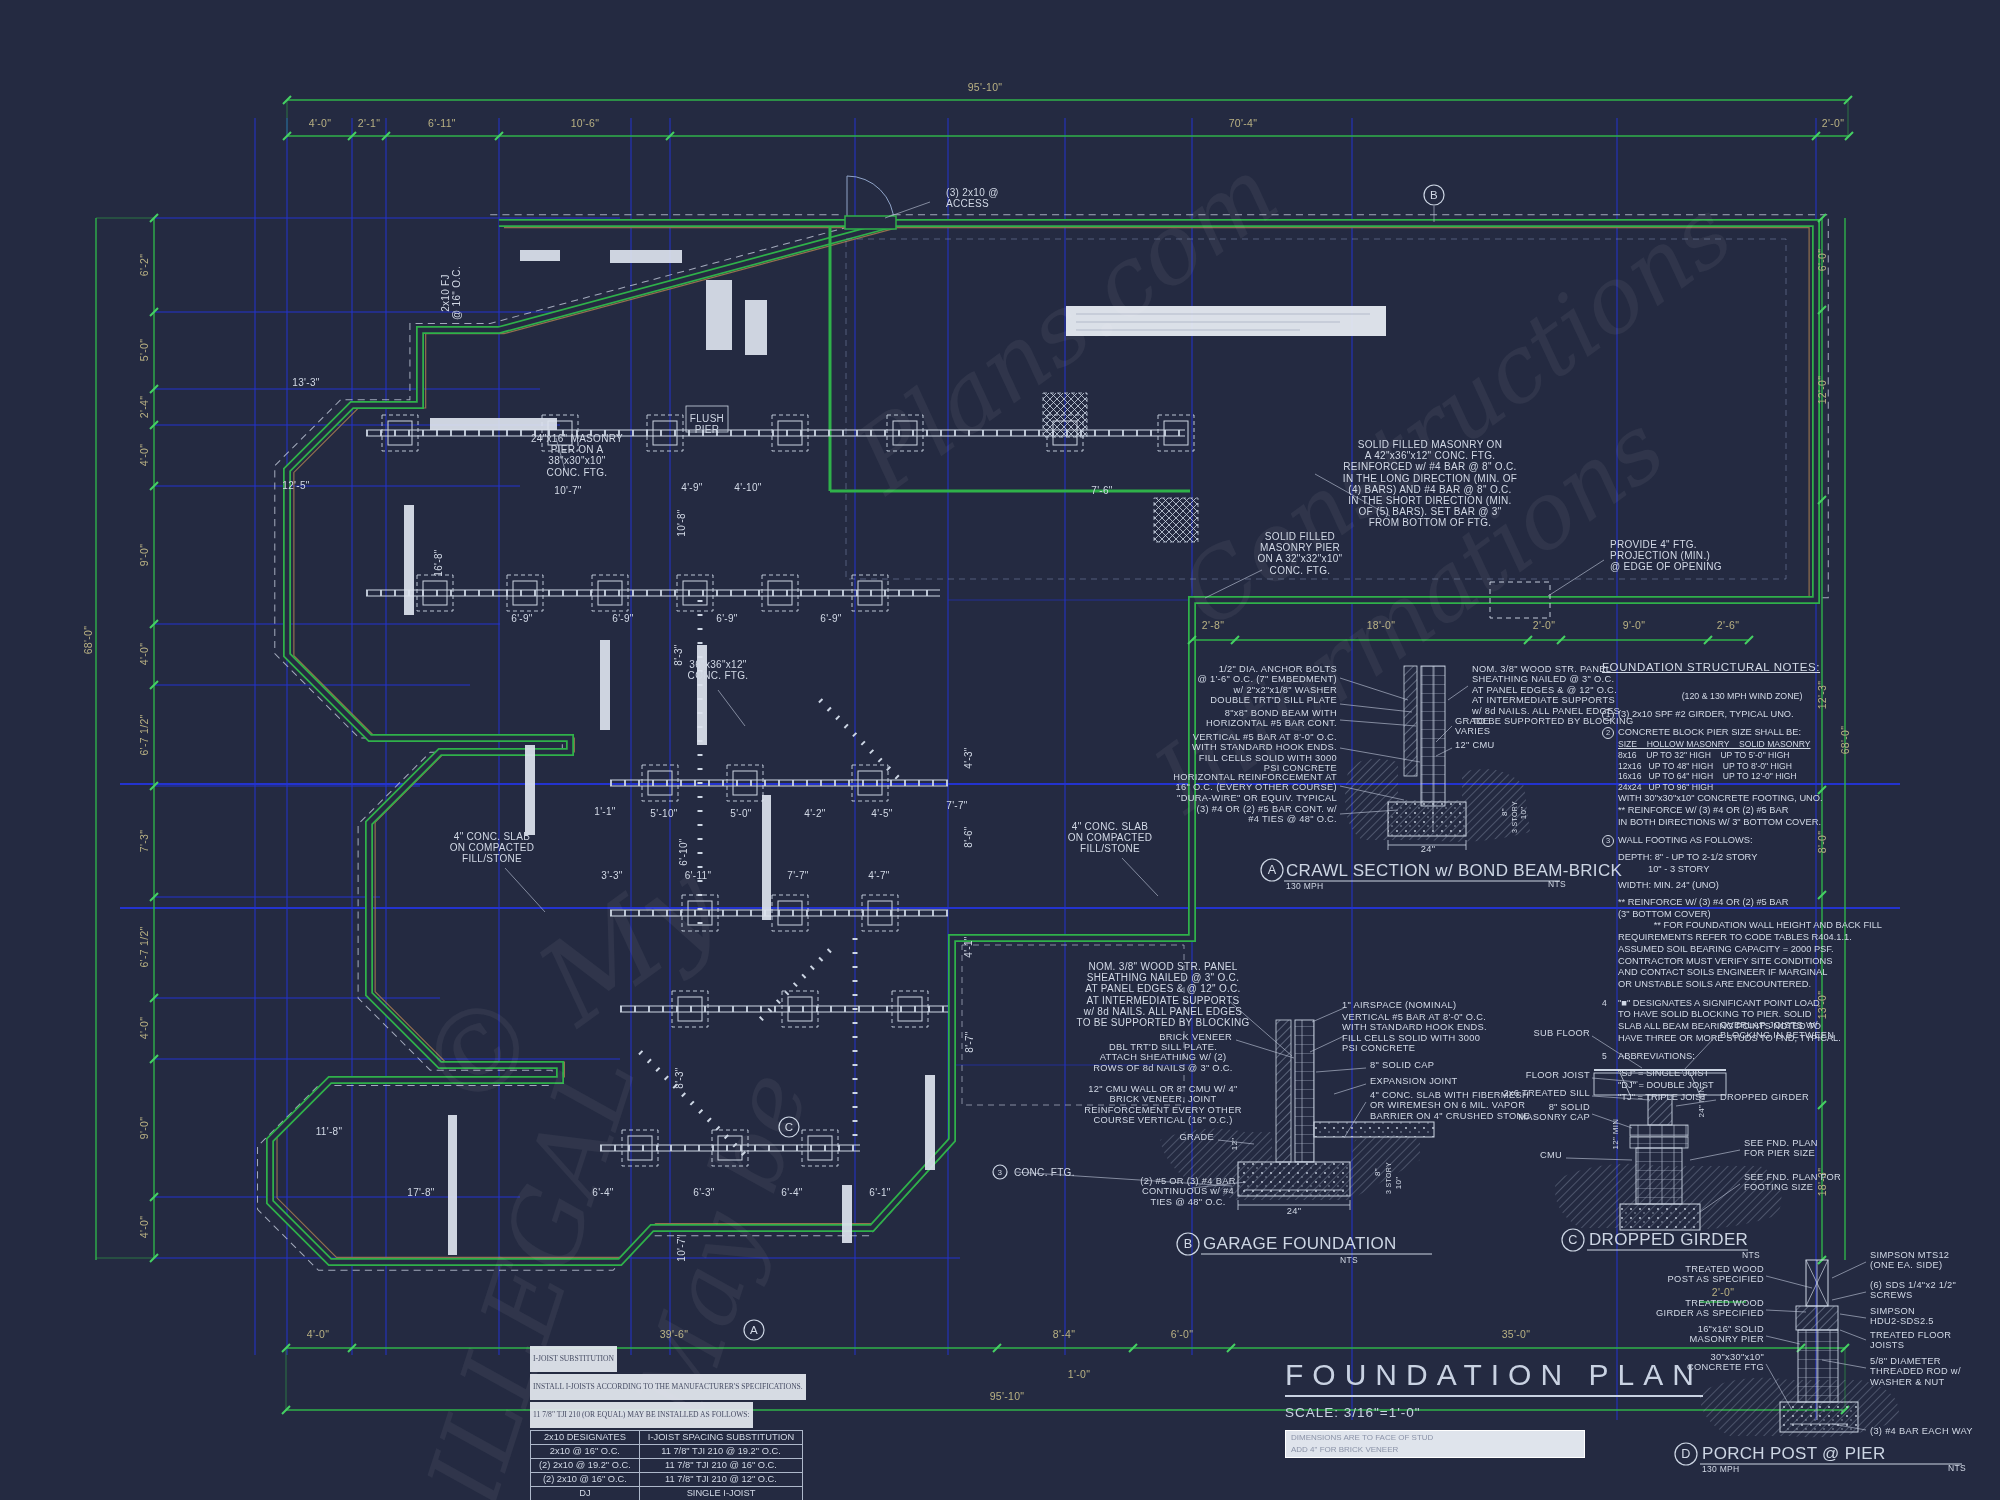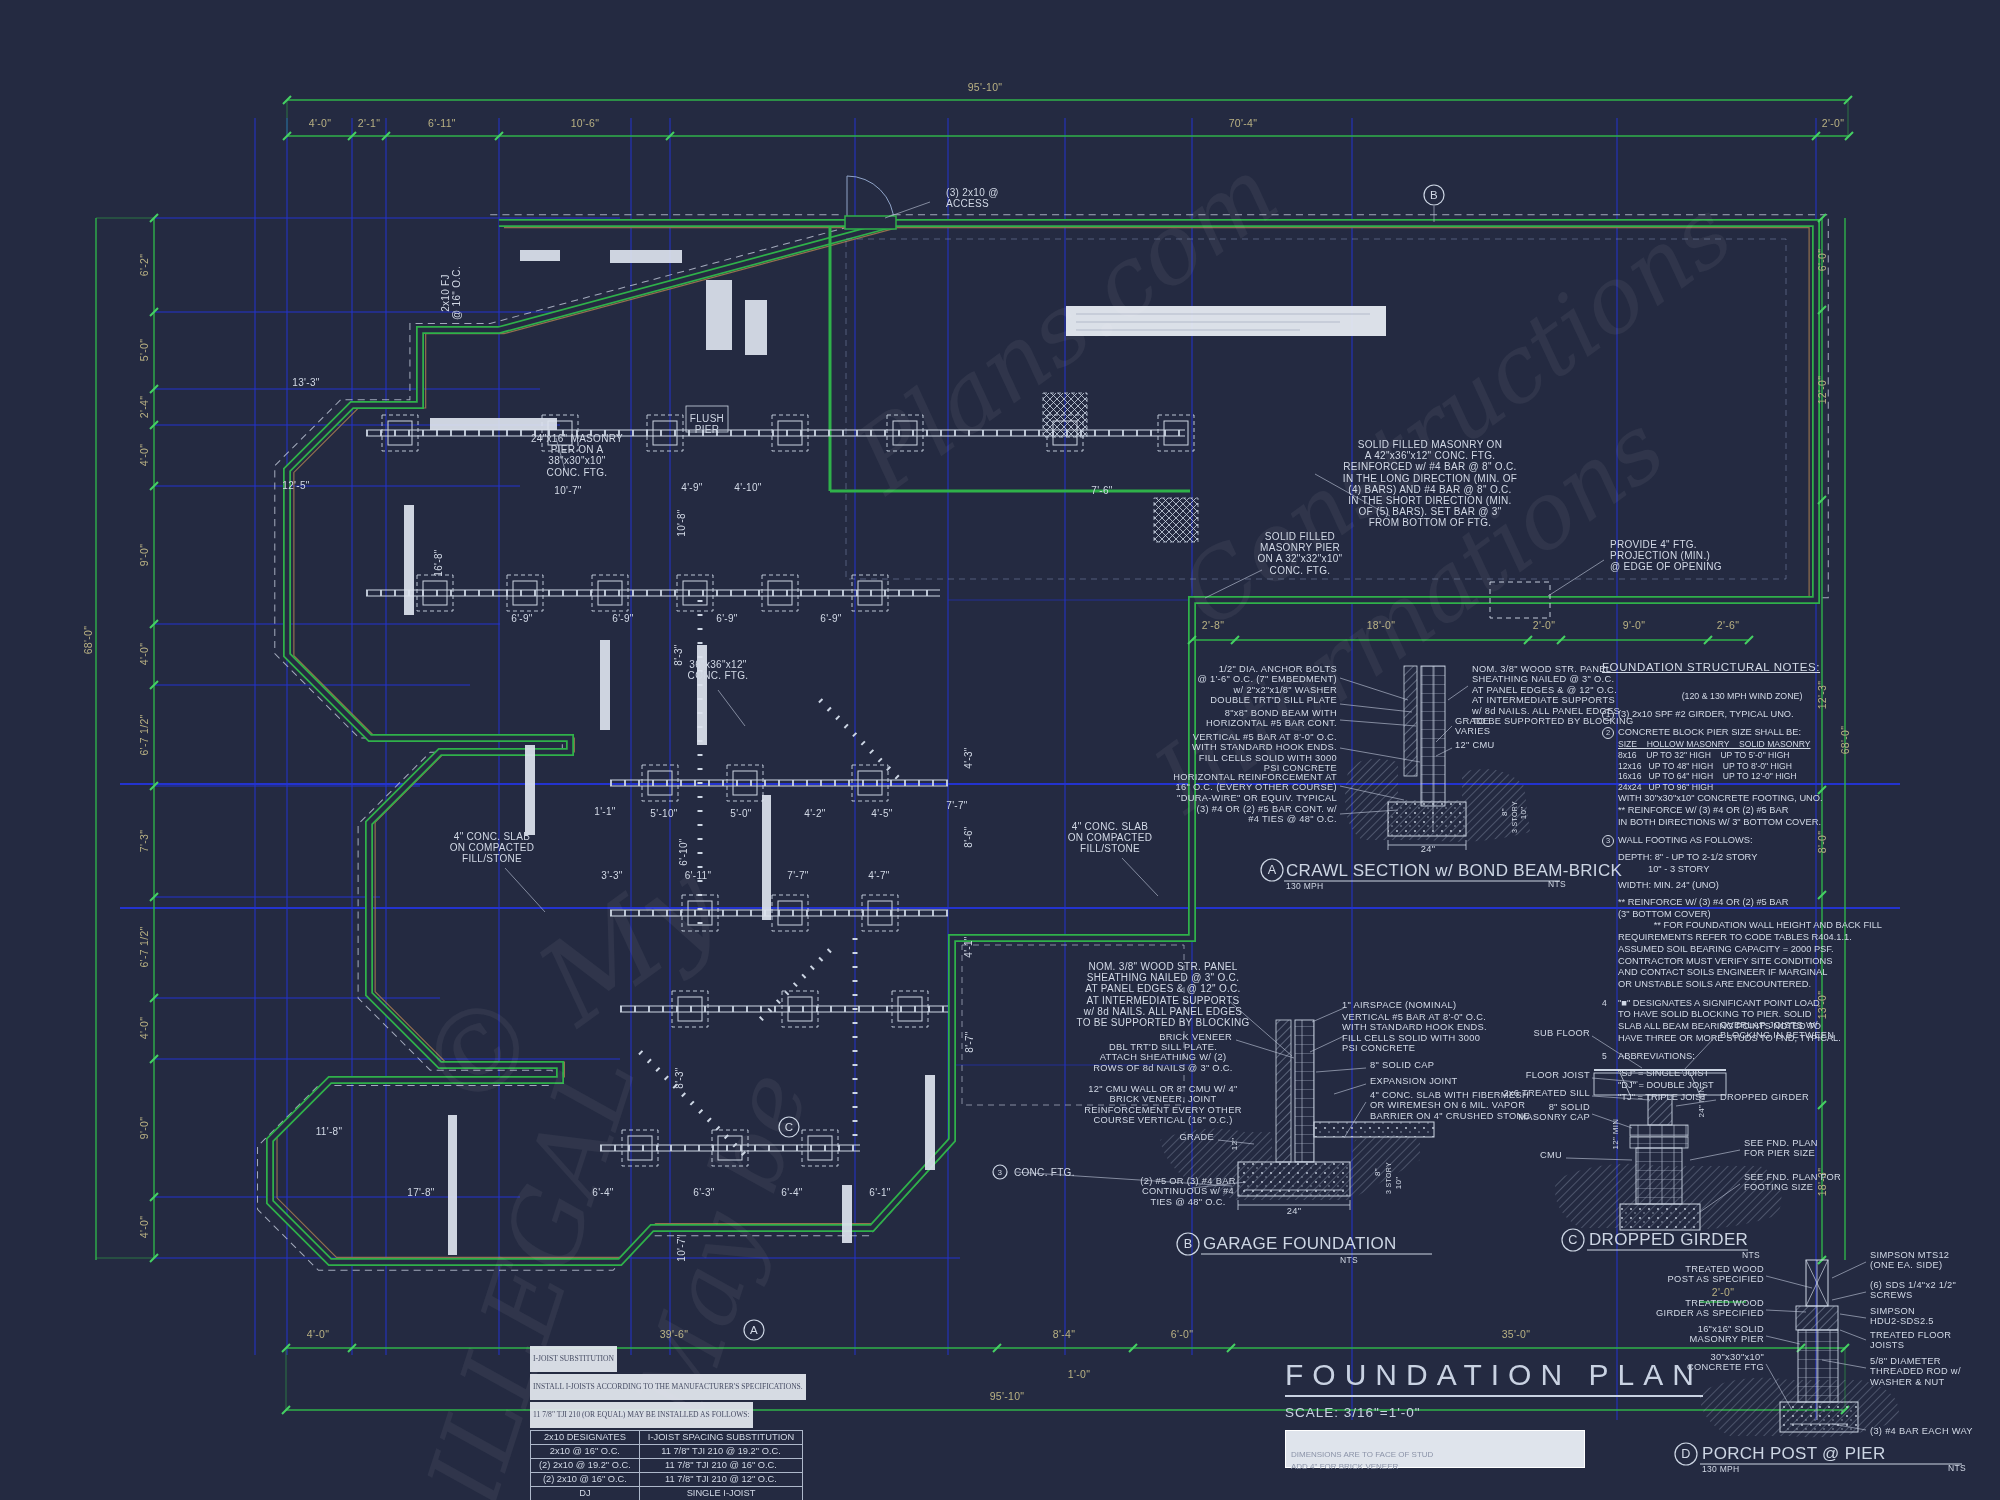--- a/index.html
+++ b/index.html
@@ -18,22 +18,22 @@
   #notes .circ{border:1px solid #d2d9e6;border-radius:50%;width:10px;height:10px;display:inline-block;
                text-align:center;line-height:10px;font-size:7.5px;}
   #subst{position:absolute;left:530px;top:1346px;color:#d2d9e6;}
   #subst .bar{background:#e6eaf1;color:#4a5168;font-size:7.6px;padding:8px 3px;margin-bottom:2px;
               white-space:nowrap;line-height:10px;width:max-content;opacity:.92;font-family:Liberation Serif, serif;}
   #subst table{border-collapse:collapse;margin-top:2px;font-size:9.3px;color:#d2d9e6;}
   #subst th,#subst td{border:1px solid #aeb8ca;padding:0 8px;text-align:center;line-height:13px;font-weight:normal;}
   #titleblock{position:absolute;left:1285px;top:1358px;color:#c9d2e2;}
   #tb-title{font-size:30px;letter-spacing:9px;border-bottom:2px solid #c9d2e2;padding-bottom:3px;white-space:nowrap;}
   #tb-scale{font-size:13.5px;letter-spacing:1px;margin-top:8px;}
-  #tb-box{margin-top:10px;width:300px;height:38px;background:#dfe4ec;border:1px solid #fff;
-          font-size:8px;color:#8b93a8;line-height:12px;padding:18px 5px;box-sizing:border-box;}
+  #tb-box{margin-top:10px;width:300px;height:28px;background:#dfe4ec;border:1px solid #fff;
+          font-size:8px;color:#8b93a8;line-height:12px;padding:1px 5px;box-sizing:border-box;}
 </style>
 </head>
 <body>
 
 <div id="sheet">
 
 <svg id="plan" viewBox="0 0 2000 1500" width="2000" height="1500">
   <defs>
     <pattern id="hatch" width="6" height="6" patternUnits="userSpaceOnUse" patternTransform="rotate(45)">
       <line x1="0" y1="0" x2="0" y2="6" stroke="#95a2b8" stroke-width="1"></line>

